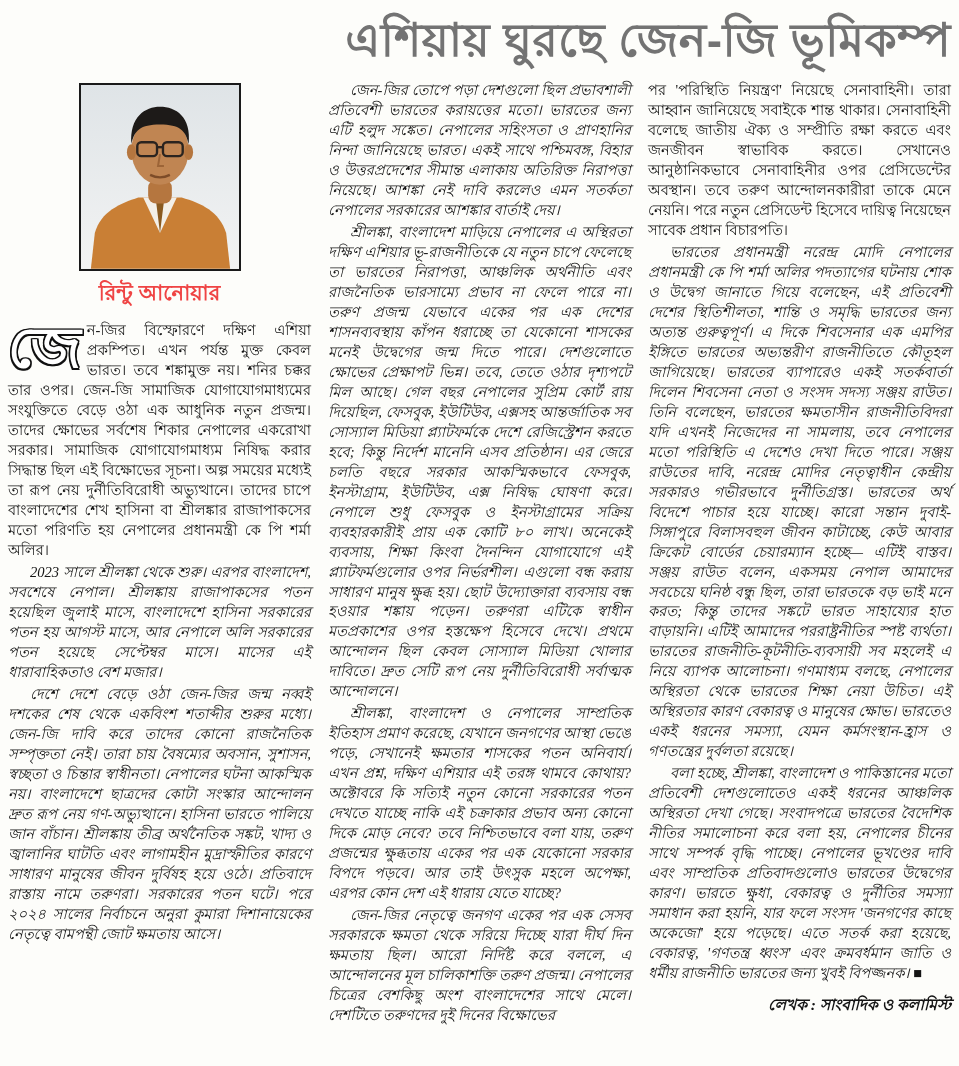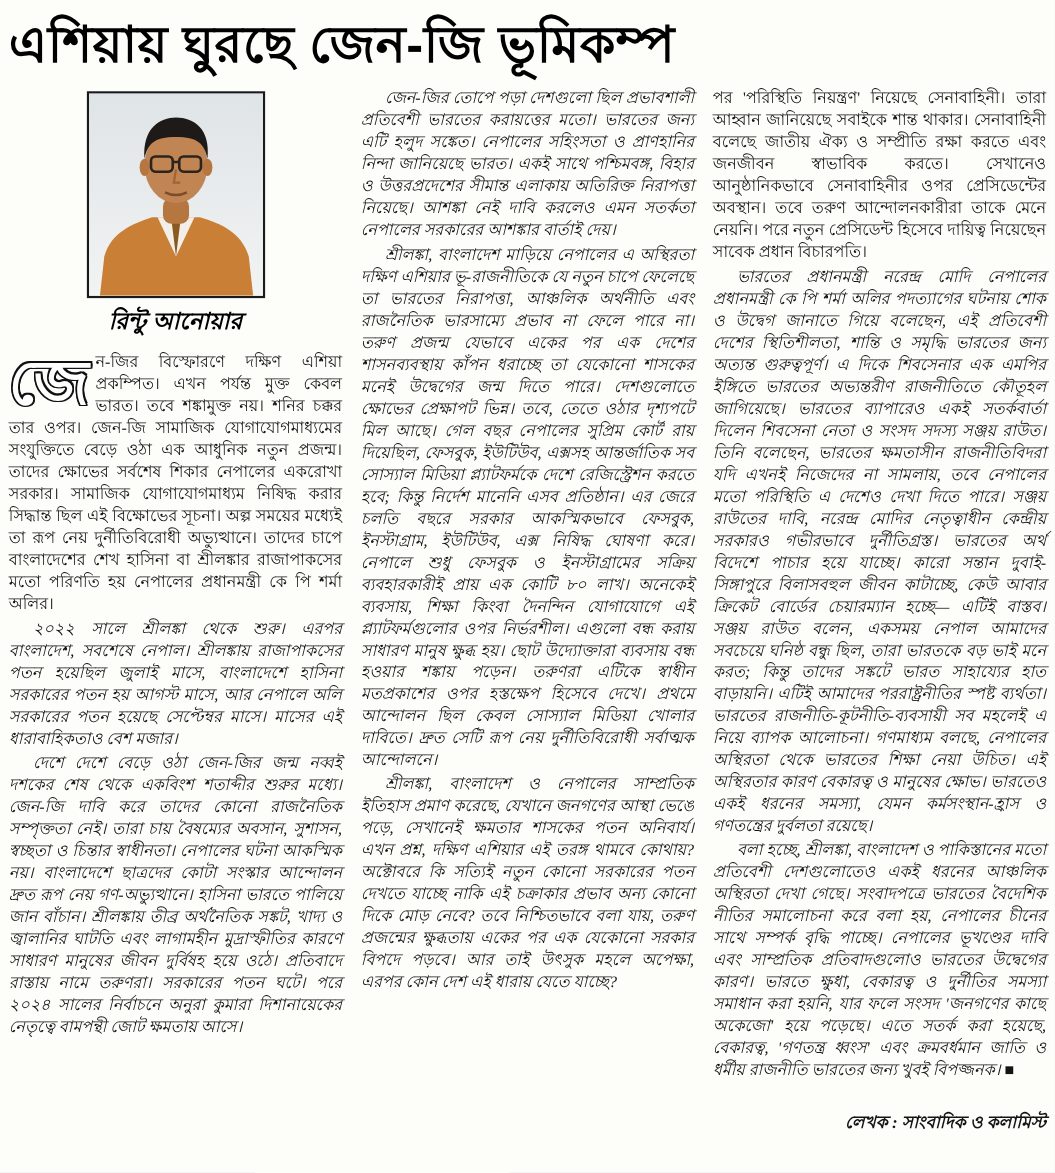--- a/index.html
+++ b/index.html
@@ -7,27 +7,27 @@
   body {
     width: 959px; min-height: 1066px; margin: 0 auto;
     font-family: "Liberation Serif", "DejaVu Serif", serif;
     color: #141414;
   }
   .page {
     width: 959px; min-height: 1066px; background: #fdfdfa;
     padding: 10px 8px 6px 8px;
   }
   .headline {
-    text-align: left;
+    text-align: right;
     font-family: "Liberation Sans", "DejaVu Sans", sans-serif;
     font-weight: 800;
     font-size: 46px;
     line-height: 1.15;
     letter-spacing: 0.5px;
-    color: #000000;
+    color: #737373;
     margin: 4px 0 14px 0;
   }
   .columns {
     display: flex;
     gap: 17px;
     align-items: stretch;
   }
   .col {
     flex: 1 1 0;
     font-size: 14.6px;
@@ -41,37 +41,36 @@
     background: #eef0f1;
     display: block;
   }
   .photo-wrap svg { display: block; width: 100%; height: auto; }
   .author-name {
     text-align: center;
     font-family: "Liberation Sans", "DejaVu Sans", sans-serif;
     font-weight: 700;
     font-size: 21px;
     margin: 2px 0 14px 0;
-    color: #000000;
-    font-style: italic;
+    color: #ef4444;
   }
   .col p { margin: 0 0 2px 0; }
   .col p.indent { text-indent: 1.5em; font-style: italic; }
   .dropcap {
     float: left;
     font-family: "Liberation Sans", "DejaVu Sans", sans-serif;
     font-weight: 800;
     font-size: 56px;
     line-height: 0.82;
     padding: 4px 6px 0 0;
     color: #ffffff;
     text-shadow: -1.5px -1.5px 0 #111, 1.5px -1.5px 0 #111, -1.5px 1.5px 0 #111, 1.5px 1.5px 0 #111, 0 1.5px 0 #111, 0 -1.5px 0 #111, 1.5px 0 0 #111, -1.5px 0 0 #111;
   }
   .footer {
-    margin-top: 26px;
+    margin-top: 10px;
     text-align: right;
   }
   .footer .role {
     font-style: italic;
     font-weight: 700;
     font-size: 15.5px;
   }
   .footer .email {
     font-size: 15px;
     font-family: "Liberation Sans", "DejaVu Sans", sans-serif;
@@ -117,28 +116,29 @@
           <line x1="77" y1="63" x2="83" y2="63" stroke="#2b241f" stroke-width="2.4"></line>
 
           <path d="M80 70 L78 82 L84 82" fill="none" stroke="#9c6437" stroke-width="2"></path>
           <path d="M70 91 Q80 96 90 91" fill="none" stroke="#7d4c28" stroke-width="2.4"></path>
         </svg>
       </div>
 
       <div class="author-name">রিন্টু আনোয়ার</div>
 
       <p><span class="dropcap">জে</span><span>ন-জির বিস্ফোরণে দক্ষিণ এশিয়া প্রকম্পিত। এখন পর্যন্ত মুক্ত কেবল ভারত। তবে শঙ্কামুক্ত নয়। শনির চক্কর তার ওপর। জেন-জি সামাজিক যোগাযোগমাধ্যমের সংযুক্তিতে বেড়ে ওঠা এক আধুনিক নতুন প্রজন্ম। তাদের ক্ষোভের সর্বশেষ শিকার নেপালের একরোখা সরকার। সামাজিক যোগাযোগমাধ্যম নিষিদ্ধ করার সিদ্ধান্ত ছিল এই বিক্ষোভের সূচনা। অল্প সময়ের মধ্যেই তা রূপ নেয় দুর্নীতিবিরোধী অভ্যুত্থানে। তাদের চাপে বাংলাদেশের শেখ হাসিনা বা শ্রীলঙ্কার রাজাপাকসের মতো পরিণতি হয় নেপালের প্রধানমন্ত্রী কে পি শর্মা অলির।</span></p>
-      <p class="indent">২০২২ সালে শ্রীলঙ্কা থেকে শুরু। এরপর বাংলাদেশ, সবশেষে নেপাল। শ্রীলঙ্কায় রাজাপাকসের পতন হয়েছিল জুলাই মাসে, বাংলাদেশে হাসিনা সরকারের পতন হয় আগস্ট মাসে, আর নেপালে অলি সরকারের পতন হয়েছে সেপ্টেম্বর মাসে। মাসের এই ধারাবাহিকতাও বেশ মজার।</p>
+      <p class="indent">2023 সালে শ্রীলঙ্কা থেকে শুরু। এরপর বাংলাদেশ, সবশেষে নেপাল। শ্রীলঙ্কায় রাজাপাকসের পতন হয়েছিল জুলাই মাসে, বাংলাদেশে হাসিনা সরকারের পতন হয় আগস্ট মাসে, আর নেপালে অলি সরকারের পতন হয়েছে সেপ্টেম্বর মাসে। মাসের এই ধারাবাহিকতাও বেশ মজার।</p>
       <p class="indent">দেশে দেশে বেড়ে ওঠা জেন-জির জন্ম নব্বই দশকের শেষ থেকে একবিংশ শতাব্দীর শুরুর মধ্যে। জেন-জি দাবি করে তাদের কোনো রাজনৈতিক সম্পৃক্ততা নেই। তারা চায় বৈষম্যের অবসান, সুশাসন, স্বচ্ছতা ও চিন্তার স্বাধীনতা। নেপালের ঘটনা আকস্মিক নয়। বাংলাদেশে ছাত্রদের কোটা সংস্কার আন্দোলন দ্রুত রূপ নেয় গণ-অভ্যুত্থানে। হাসিনা ভারতে পালিয়ে জান বাঁচান। শ্রীলঙ্কায় তীব্র অর্থনৈতিক সঙ্কট, খাদ্য ও জ্বালানির ঘাটতি এবং লাগামহীন মুদ্রাস্ফীতির কারণে সাধারণ মানুষের জীবন দুর্বিষহ হয়ে ওঠে। প্রতিবাদে রাস্তায় নামে তরুণরা। সরকারের পতন ঘটে। পরে ২০২৪ সালের নির্বাচনে অনুরা কুমারা দিশানায়েকের নেতৃত্বে বামপন্থী জোট ক্ষমতায় আসে।</p>
     </div>
 
     <div class="col">
       <p class="indent">জেন-জির তোপে পড়া দেশগুলো ছিল প্রভাবশালী প্রতিবেশী ভারতের করায়ত্তের মতো। ভারতের জন্য এটি হলুদ সঙ্কেত। নেপালের সহিংসতা ও প্রাণহানির নিন্দা জানিয়েছে ভারত। একই সাথে পশ্চিমবঙ্গ, বিহার ও উত্তরপ্রদেশের সীমান্ত এলাকায় অতিরিক্ত নিরাপত্তা নিয়েছে। আশঙ্কা নেই দাবি করলেও এমন সতর্কতা নেপালের সরকারের আশঙ্কার বার্তাই দেয়।</p>
       <p class="indent">শ্রীলঙ্কা, বাংলাদেশ মাড়িয়ে নেপালের এ অস্থিরতা দক্ষিণ এশিয়ার ভূ-রাজনীতিকে যে নতুন চাপে ফেলেছে তা ভারতের নিরাপত্তা, আঞ্চলিক অর্থনীতি এবং রাজনৈতিক ভারসাম্যে প্রভাব না ফেলে পারে না। তরুণ প্রজন্ম যেভাবে একের পর এক দেশের শাসনব্যবস্থায় কাঁপন ধরাচ্ছে তা যেকোনো শাসকের মনেই উদ্বেগের জন্ম দিতে পারে। দেশগুলোতে ক্ষোভের প্রেক্ষাপট ভিন্ন। তবে, তেতে ওঠার দৃশ্যপটে মিল আছে। গেল বছর নেপালের সুপ্রিম কোর্ট রায় দিয়েছিল, ফেসবুক, ইউটিউব, এক্সসহ আন্তর্জাতিক সব সোস্যাল মিডিয়া প্ল্যাটফর্মকে দেশে রেজিস্ট্রেশন করতে হবে; কিন্তু নির্দেশ মানেনি এসব প্রতিষ্ঠান। এর জেরে চলতি বছরে সরকার আকস্মিকভাবে ফেসবুক, ইনস্টাগ্রাম, ইউটিউব, এক্স নিষিদ্ধ ঘোষণা করে। নেপালে শুধু ফেসবুক ও ইনস্টাগ্রামের সক্রিয় ব্যবহারকারীই প্রায় এক কোটি ৮০ লাখ। অনেকেই ব্যবসায়, শিক্ষা কিংবা দৈনন্দিন যোগাযোগে এই প্ল্যাটফর্মগুলোর ওপর নির্ভরশীল। এগুলো বন্ধ করায় সাধারণ মানুষ ক্ষুব্ধ হয়। ছোট উদ্যোক্তারা ব্যবসায় বন্ধ হওয়ার শঙ্কায় পড়েন। তরুণরা এটিকে স্বাধীন মতপ্রকাশের ওপর হস্তক্ষেপ হিসেবে দেখে। প্রথমে আন্দোলন ছিল কেবল সোস্যাল মিডিয়া খোলার দাবিতে। দ্রুত সেটি রূপ নেয় দুর্নীতিবিরোধী সর্বাত্মক আন্দোলনে।</p>
       <p class="indent">শ্রীলঙ্কা, বাংলাদেশ ও নেপালের সাম্প্রতিক ইতিহাস প্রমাণ করেছে, যেখানে জনগণের আস্থা ভেঙে পড়ে, সেখানেই ক্ষমতার শাসকের পতন অনিবার্য। এখন প্রশ্ন, দক্ষিণ এশিয়ার এই তরঙ্গ থামবে কোথায়? অক্টোবরে কি সত্যিই নতুন কোনো সরকারের পতন দেখতে যাচ্ছে নাকি এই চক্রাকার প্রভাব অন্য কোনো দিকে মোড় নেবে? তবে নিশ্চিতভাবে বলা যায়, তরুণ প্রজন্মের ক্ষুব্ধতায় একের পর এক যেকোনো সরকার বিপদে পড়বে। আর তাই উৎসুক মহলে অপেক্ষা, এরপর কোন দেশ এই ধারায় যেতে যাচ্ছে?</p>
+      <p class="indent">জেন-জির নেতৃত্বে জনগণ একের পর এক সেসব সরকারকে ক্ষমতা থেকে সরিয়ে দিচ্ছে যারা দীর্ঘ দিন ক্ষমতায় ছিল। আরো নির্দিষ্ট করে বললে, এ আন্দোলনের মূল চালিকাশক্তি তরুণ প্রজন্ম। নেপালের চিত্রের বেশকিছু অংশ বাংলাদেশের সাথে মেলে। দেশটিতে তরুণদের দুই দিনের বিক্ষোভের</p>
     </div>
 
     <div class="col">
       <p>পর 'পরিস্থিতি নিয়ন্ত্রণ' নিয়েছে সেনাবাহিনী। তারা আহ্বান জানিয়েছে সবাইকে শান্ত থাকার। সেনাবাহিনী বলেছে জাতীয় ঐক্য ও সম্প্রীতি রক্ষা করতে এবং জনজীবন স্বাভাবিক করতে। সেখানেও আনুষ্ঠানিকভাবে সেনাবাহিনীর ওপর প্রেসিডেন্টের অবস্থান। তবে তরুণ আন্দোলনকারীরা তাকে মেনে নেয়নি। পরে নতুন প্রেসিডেন্ট হিসেবে দায়িত্ব নিয়েছেন সাবেক প্রধান বিচারপতি।</p>
       <p class="indent">ভারতের প্রধানমন্ত্রী নরেন্দ্র মোদি নেপালের প্রধানমন্ত্রী কে পি শর্মা অলির পদত্যাগের ঘটনায় শোক ও উদ্বেগ জানাতে গিয়ে বলেছেন, এই প্রতিবেশী দেশের স্থিতিশীলতা, শান্তি ও সমৃদ্ধি ভারতের জন্য অত্যন্ত গুরুত্বপূর্ণ। এ দিকে শিবসেনার এক এমপির ইঙ্গিতে ভারতের অভ্যন্তরীণ রাজনীতিতে কৌতূহল জাগিয়েছে। ভারতের ব্যাপারেও একই সতর্কবার্তা দিলেন শিবসেনা নেতা ও সংসদ সদস্য সঞ্জয় রাউত। তিনি বলেছেন, ভারতের ক্ষমতাসীন রাজনীতিবিদরা যদি এখনই নিজেদের না সামলায়, তবে নেপালের মতো পরিস্থিতি এ দেশেও দেখা দিতে পারে। সঞ্জয় রাউতের দাবি, নরেন্দ্র মোদির নেতৃত্বাধীন কেন্দ্রীয় সরকারও গভীরভাবে দুর্নীতিগ্রস্ত। ভারতের অর্থ বিদেশে পাচার হয়ে যাচ্ছে। কারো সন্তান দুবাই-সিঙ্গাপুরে বিলাসবহুল জীবন কাটাচ্ছে, কেউ আবার ক্রিকেট বোর্ডের চেয়ারম্যান হচ্ছে— এটিই বাস্তব। সঞ্জয় রাউত বলেন, একসময় নেপাল আমাদের সবচেয়ে ঘনিষ্ঠ বন্ধু ছিল, তারা ভারতকে বড় ভাই মনে করত; কিন্তু তাদের সঙ্কটে ভারত সাহায্যের হাত বাড়ায়নি। এটিই আমাদের পররাষ্ট্রনীতির স্পষ্ট ব্যর্থতা। ভারতের রাজনীতি-কূটনীতি-ব্যবসায়ী সব মহলেই এ নিয়ে ব্যাপক আলোচনা। গণমাধ্যম বলছে, নেপালের অস্থিরতা থেকে ভারতের শিক্ষা নেয়া উচিত। এই অস্থিরতার কারণ বেকারত্ব ও মানুষের ক্ষোভ। ভারতেও একই ধরনের সমস্যা, যেমন কর্মসংস্থান-হ্রাস ও গণতন্ত্রের দুর্বলতা রয়েছে।</p>
       <p class="indent">বলা হচ্ছে, শ্রীলঙ্কা, বাংলাদেশ ও পাকিস্তানের মতো প্রতিবেশী দেশগুলোতেও একই ধরনের আঞ্চলিক অস্থিরতা দেখা গেছে। সংবাদপত্রে ভারতের বৈদেশিক নীতির সমালোচনা করে বলা হয়, নেপালের চীনের সাথে সম্পর্ক বৃদ্ধি পাচ্ছে। নেপালের ভূখণ্ডের দাবি এবং সাম্প্রতিক প্রতিবাদগুলোও ভারতের উদ্বেগের কারণ। ভারতে ক্ষুধা, বেকারত্ব ও দুর্নীতির সমস্যা সমাধান করা হয়নি, যার ফলে সংসদ 'জনগণের কাছে অকেজো' হয়ে পড়েছে। এতে সতর্ক করা হয়েছে, বেকারত্ব, 'গণতন্ত্র ধ্বংস' এবং ক্রমবর্ধমান জাতি ও ধর্মীয় রাজনীতি ভারতের জন্য খুবই বিপজ্জনক। ■</p>
 
       <div class="footer">
         <div class="role">লেখক : সাংবাদিক ও কলামিস্ট</div>
       </div>

